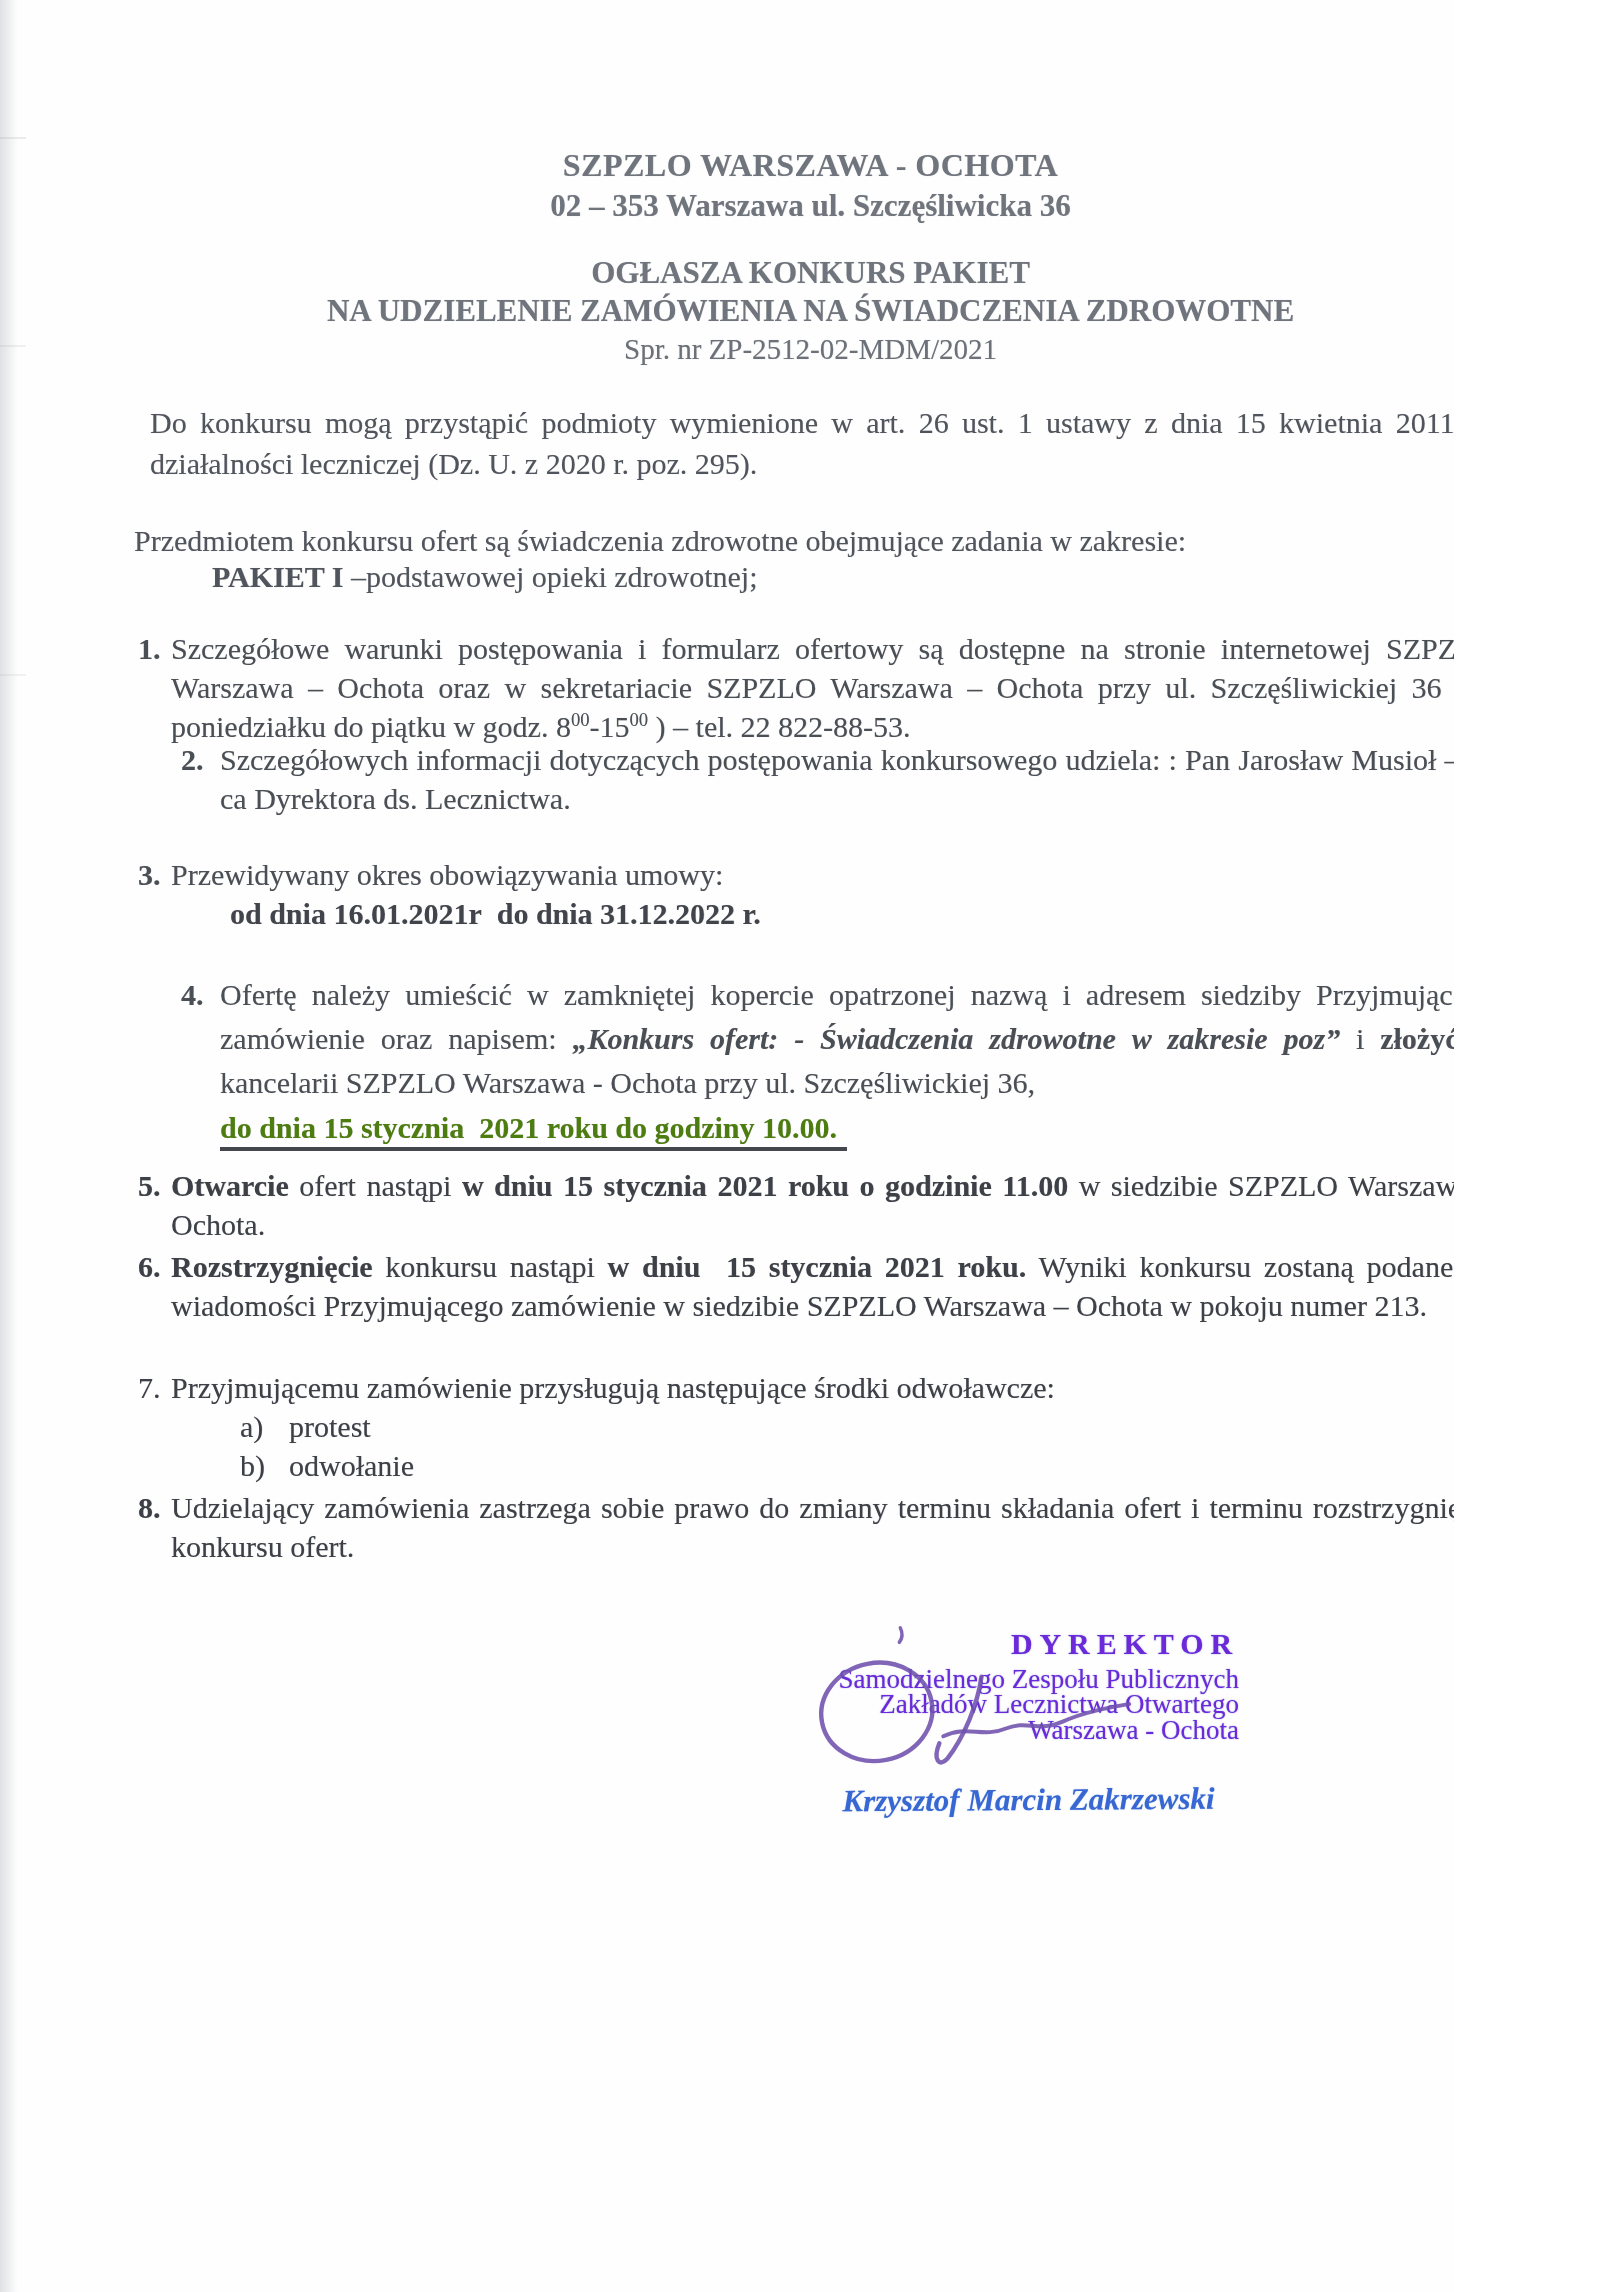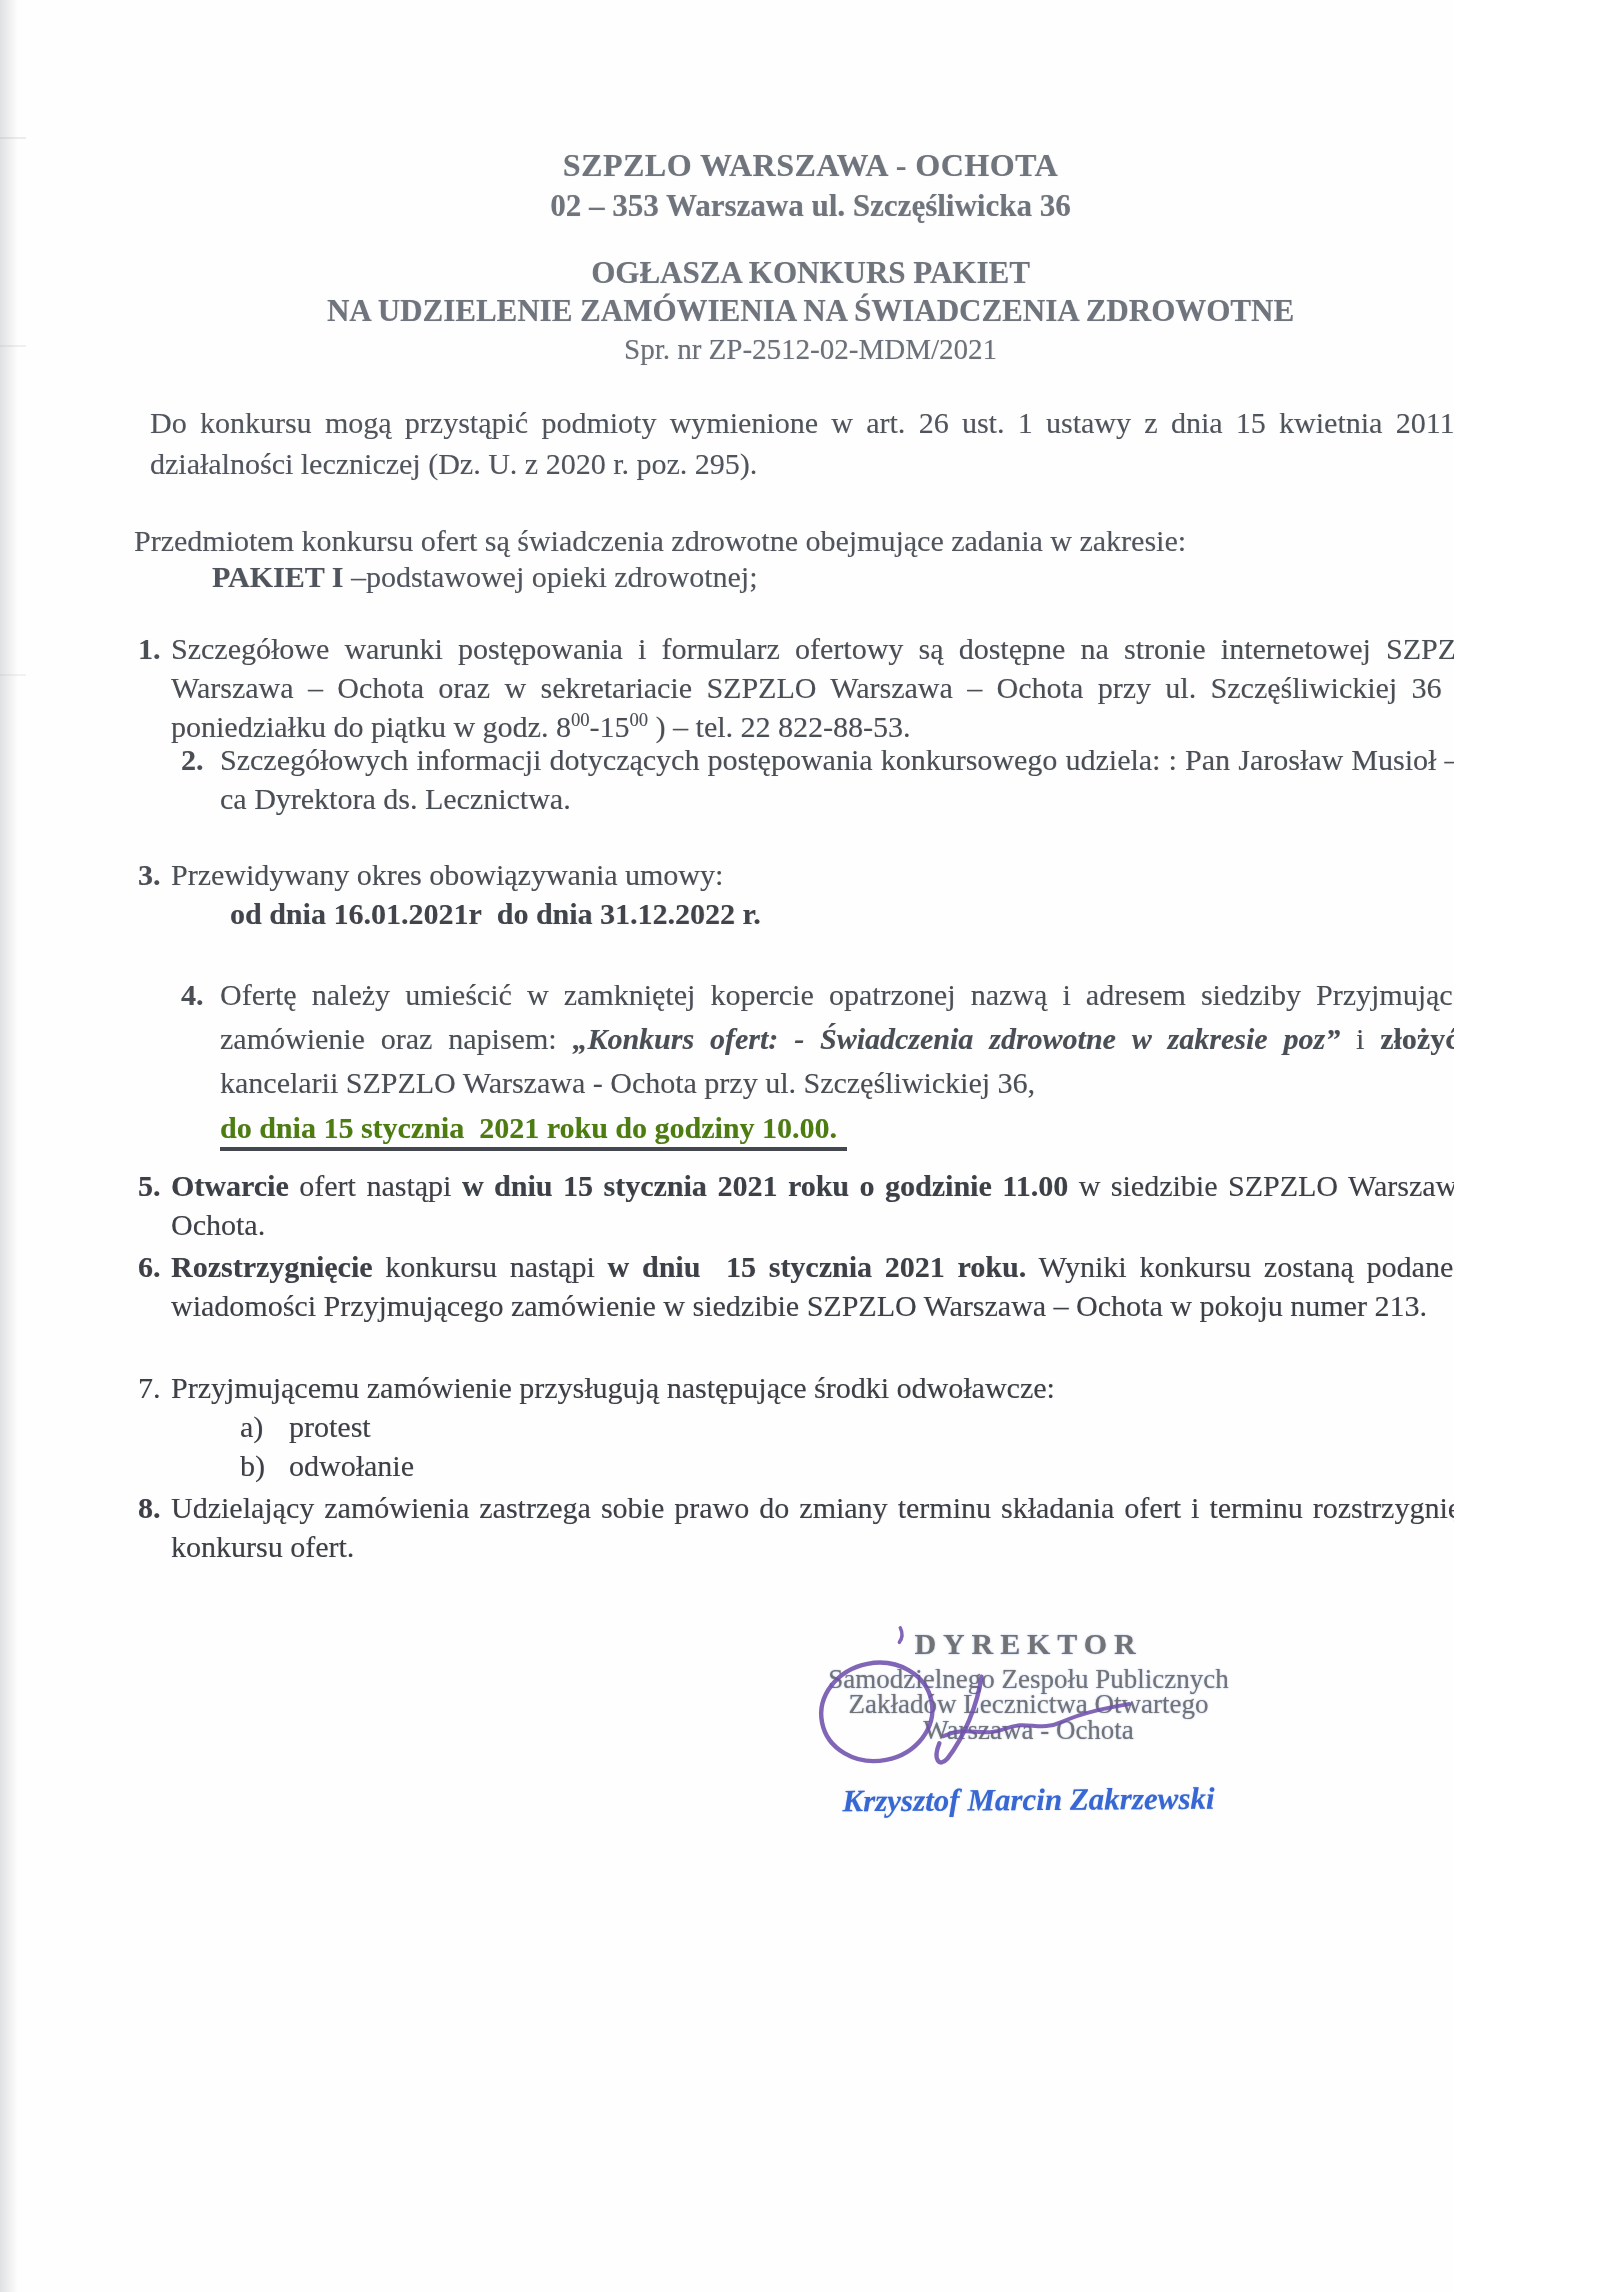--- a/index.html
+++ b/index.html
@@ -60,22 +60,22 @@
   .i5{top:1166px;}
   .i6{top:1247px;}
   .i7{top:1368px;}
   .sub-row{display:block;margin-left:69px;}
   .sub-row .marker{display:inline-block;width:49px;}
   .i8{top:1488px;}
 
   sup.hrs{font-size:0.62em;vertical-align:super;line-height:0;}
 
   
-  .stamp{left:818px;top:1627px;width:421px;text-align:center;
-         color:#737373;text-shadow:0 0 1.6px rgba(45,90,195,0.55);}
+  .stamp{left:818px;top:1627px;width:421px;text-align:right;
+         color:#6d28d9;text-shadow:0 0 1.6px rgba(45,90,195,0.55);}
   .stamp-title{font-size:30px;font-weight:bold;letter-spacing:6.9px;margin-bottom:5.9px;}
   .stamp-l{font-size:27px;line-height:25.5px;}
   .signer{left:818px;top:1782px;width:421px;text-align:center;
           font-size:31px;font-weight:bold;font-style:italic;
           color:#3767d2;text-shadow:0 0 1.2px rgba(55,103,210,0.5);
           transform:rotate(-0.4deg);}
   .sig-svg{left:804px;top:1615px;}
 </style>
 </head>
 <body>

